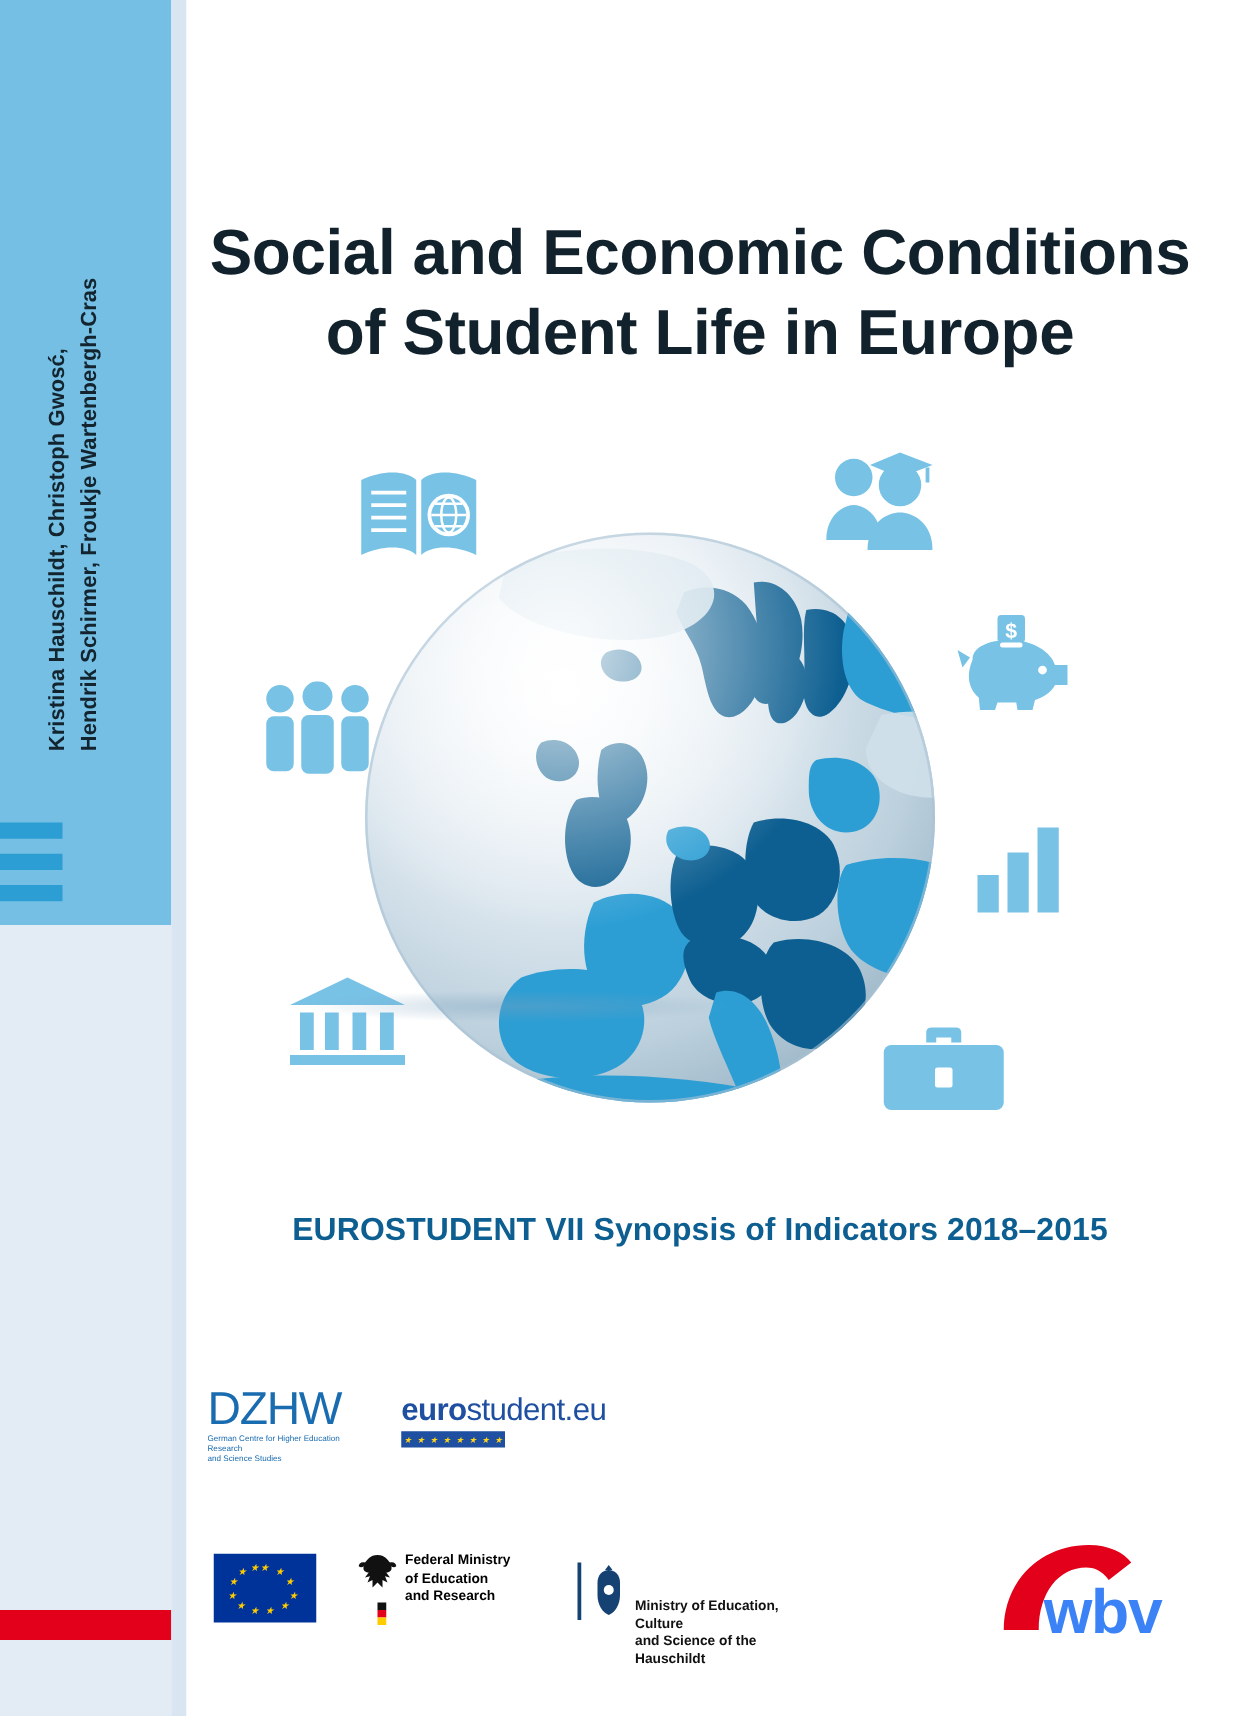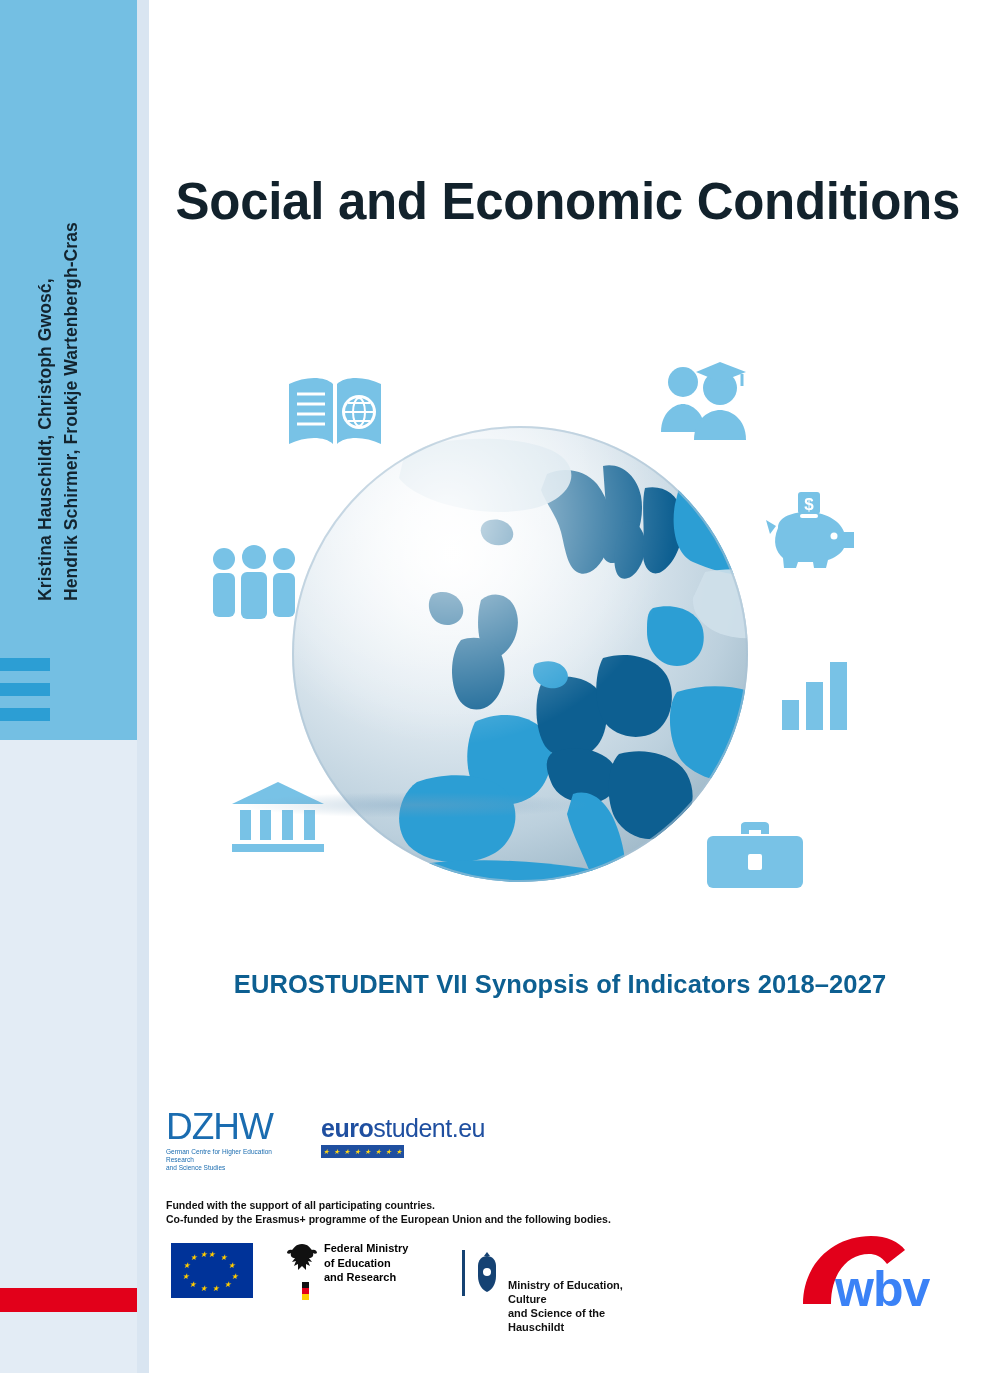--- a/index.html
+++ b/index.html
@@ -77,21 +77,21 @@
     line-height: 26px;
     letter-spacing: 0.1px;
   }
 
   
   .title {
     position: absolute;
     left: 160px;
     top: 170px;
     width: 800px;
-    text-align: right;
+    text-align: center;
     font-size: 51px;
     font-weight: bold;
     color: #12222c;
     line-height: 64px;
     letter-spacing: -0.3px;
   }
 
   
   .art {
     position: absolute;
@@ -295,20 +295,21 @@
   <div class="spine-red"></div>
   <div class="spine-right-edge"></div>
 
   <div class="authors">
     <div>Kristina Hauschildt, Christoph Gwosć,</div>
     <div>Hendrik Schirmer, Froukje Wartenbergh-Cras</div>
   </div>
 
   <div class="title">
     <div>Social and Economic Conditions</div>
+    <div>of Student Life in Europe</div>
   </div>
 
   <div class="art">
 
     <div class="icon" style="left:105px; top:10px;">
       <svg width="100" height="85" viewBox="0 0 100 85">
         <path d="M4 14 C20 6 40 6 48 14 L48 74 C40 66 20 66 4 74 Z" fill="#78c2e6"></path>
         <path d="M52 14 C60 6 80 6 96 14 L96 74 C80 66 60 66 52 74 Z" fill="#78c2e6"></path>
         <g stroke="#ffffff" stroke-width="3">
           <line x1="12" y1="24" x2="40" y2="24"></line>
@@ -453,21 +454,21 @@
           <path d="M420 150 C460 142 500 152 510 172 C520 194 500 214 466 216 C430 218 406 198 408 176 Z" fill="#cfe0ea" opacity="0.9"></path>
         </g>
 
         <circle cx="235" cy="232" r="228" fill="url(#gloss)"></circle>
         <circle cx="235" cy="232" r="227" fill="none" stroke="#a8c2d4" stroke-width="2" opacity="0.6"></circle>
       </svg>
     </div>
     <div class="globe-shadow"></div>
   </div>
 
-  <div class="subtitle">EUROSTUDENT VII Synopsis of Indicators 2018–2027</div>
+  <div class="subtitle">EUROSTUDENT VII Synopsis of Indicators 2018–2015</div>
 
   <div class="logos-main">
     <div class="dzhw">
       <div class="dzhw-word">DZHW</div>
       <div class="dzhw-sub">
         <div>German Centre for Higher Education Research</div>
         <div>and Science Studies</div>
       </div>
     </div>
     <div class="estu">
@@ -480,24 +481,20 @@
           <i>★</i>
           <i>★</i>
           <i>★</i>
           <i>★</i>
           <i>★</i>
           <i>★</i>
       </div>
     </div>
   </div>
 
-  <div class="funding">
-    <div>Funded with the support of all participating countries.</div>
-    <div>Co-funded by the Erasmus+ programme of the European Union and the following bodies.</div>
-  </div>
 
   <div class="eu-flag">
     <div class="eu-stars">
       <i style="left:37px; top:8px;">★</i>
       <i style="left:49px; top:11px;">★</i>
       <i style="left:57px; top:19px;">★</i>
       <i style="left:60px; top:30px;">★</i>
       <i style="left:53px; top:38px;">★</i>
       <i style="left:41px; top:42px;">★</i>
       <i style="left:29px; top:42px;">★</i>

